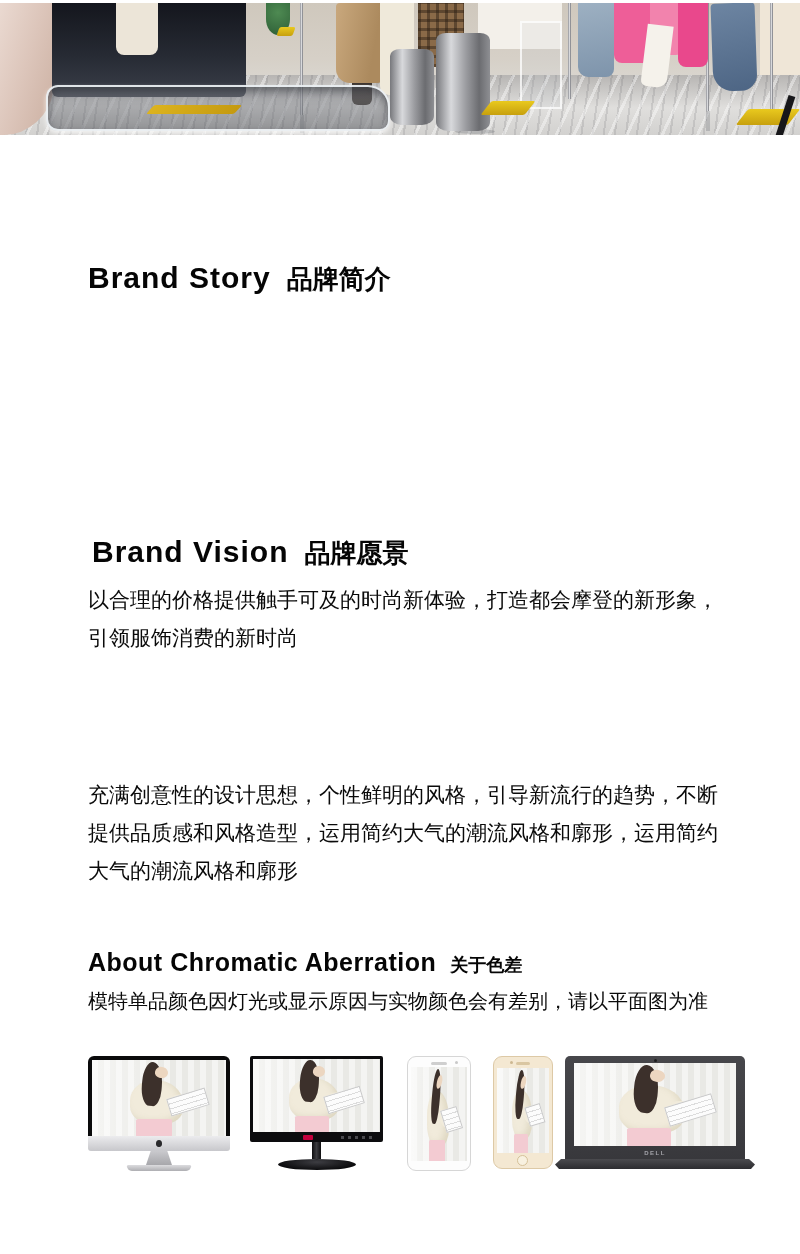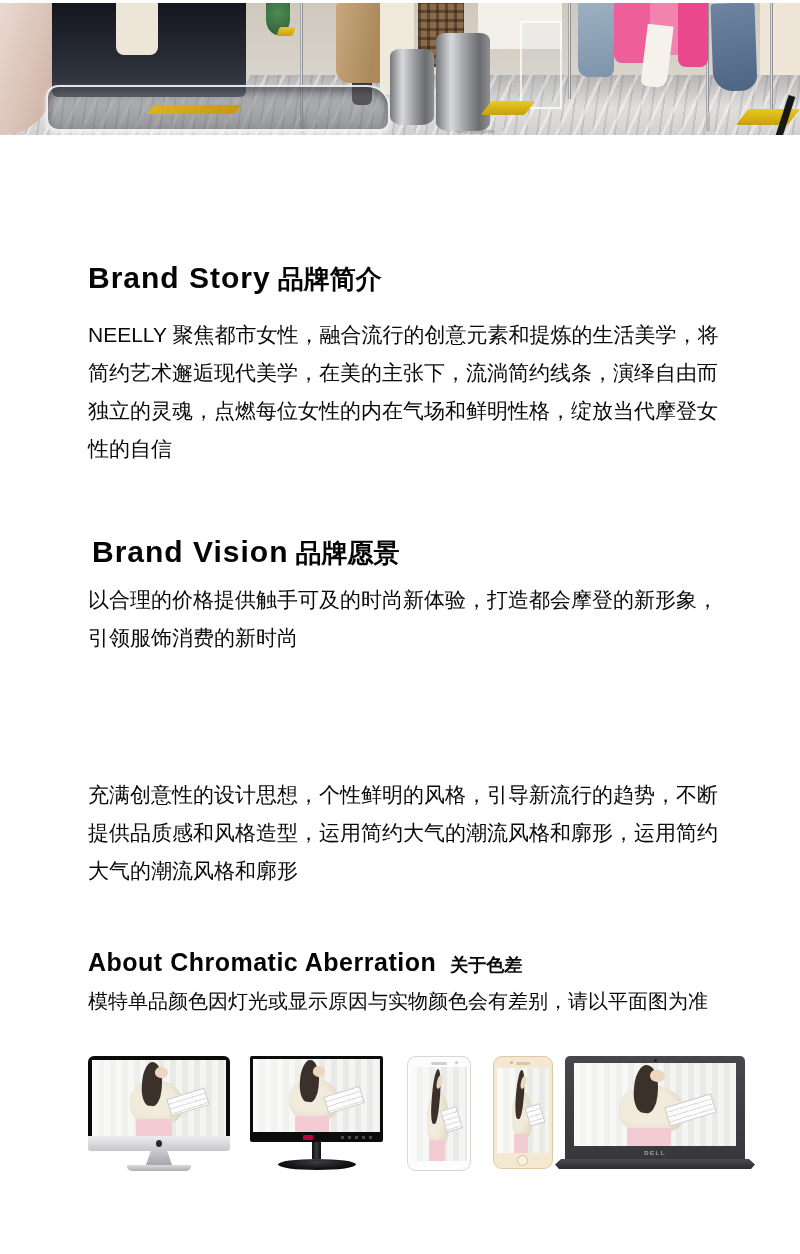--- a/index.html
+++ b/index.html
@@ -67,21 +67,21 @@
   .h-dark-leg { left:782px; top:92px; width:7px; height:42px; z-index:6; background:#17171a; transform:rotate(18deg); }
   .h-refl { z-index:2; background:rgba(70,72,80,.22); }
   .h-refl1 { left:300px; top:112px; width:4px; height:18px; }
   .h-refl2 { left:455px; top:126px; width:40px; height:5px; border-radius:50%; }
   .h-refl3 { left:706px; top:108px; width:4px; height:20px; }
 
   
   .section { position:absolute; left:88px; color:#050505; }
   .sec-title { font-weight:700; white-space:nowrap; }
   .sec-title .en { font-size:30px; letter-spacing:1px; color:#050505; }
-  .sec-title .zh { font-size:26px; margin-left:7px; }
+  .sec-title .zh { font-size:26px; margin-left:16px; }
   .sec-body { font-size:21px; line-height:38px; width:632px; color:#0a0a0a; }
   #sec1-title { top:261px; } #sec1-body { top:316px; }
   #sec2-title { top:535px; left:92px; } #sec2-body { top:581px; }
   #sec3-title { top:728px; } #sec3-body { top:776px; }
   #sec4-title { top:948px; } #sec4-title .en { font-size:25px; letter-spacing:.5px; }
   #sec4-title .zh { font-size:18px; margin-left:14px; }
   #sec4-body { top:985px; font-size:20px; line-height:32px; width:auto; white-space:nowrap; }
 
   
   .devices { position:absolute; left:0; top:1056px; width:800px; padding-left:88px;
@@ -188,21 +188,20 @@
     <div class="shape h-cyl h-cyl2"></div>
     <div class="shape h-yellow h-yellow1"></div>
     <div class="shape h-yellow h-yellow2"></div>
     <div class="shape h-yellow h-yellow3"></div>
     <div class="shape h-dark-leg"></div>
   </div>
 
   <h2 class="section sec-title" id="sec1-title">
     <span class="en">Brand Story</span><span class="zh">品牌简介</span>
   </h2>
-  <p class="section sec-body" id="sec1-body">NEELLY 聚焦都市女性，融合流行的创意元素和提炼的生活美学，将简约艺术邂逅现代美学，在美的主张下，流淌简约线条，演绎自由而独立的灵魂，点燃每位女性的内在气场和鲜明性格，绽放当代摩登女性的自信</p>
 
   <h2 class="section sec-title" id="sec2-title">
     <span class="en">Brand Vision</span><span class="zh">品牌愿景</span>
   </h2>
   <p class="section sec-body" id="sec2-body">以合理的价格提供触手可及的时尚新体验，打造都会摩登的新形象，引领服饰消费的新时尚</p>
 
   <p class="section sec-body" id="sec3-body">充满创意性的设计思想，个性鲜明的风格，引导新流行的趋势，不断提供品质感和风格造型，运用简约大气的潮流风格和廓形，运用简约大气的潮流风格和廓形</p>
 
   <h2 class="section sec-title" id="sec4-title">
     <span class="en">About Chromatic Aberration</span><span class="zh">关于色差</span>

